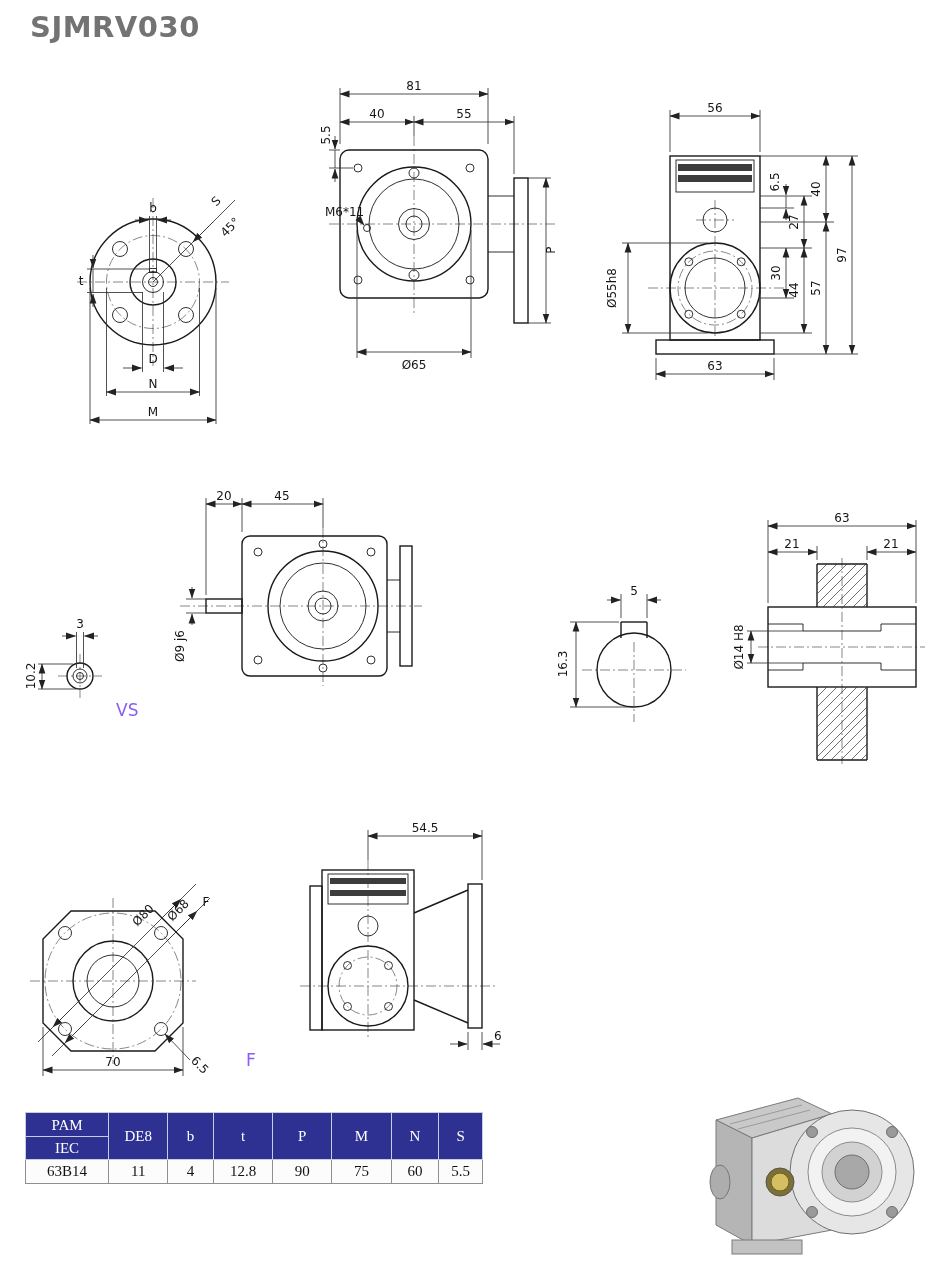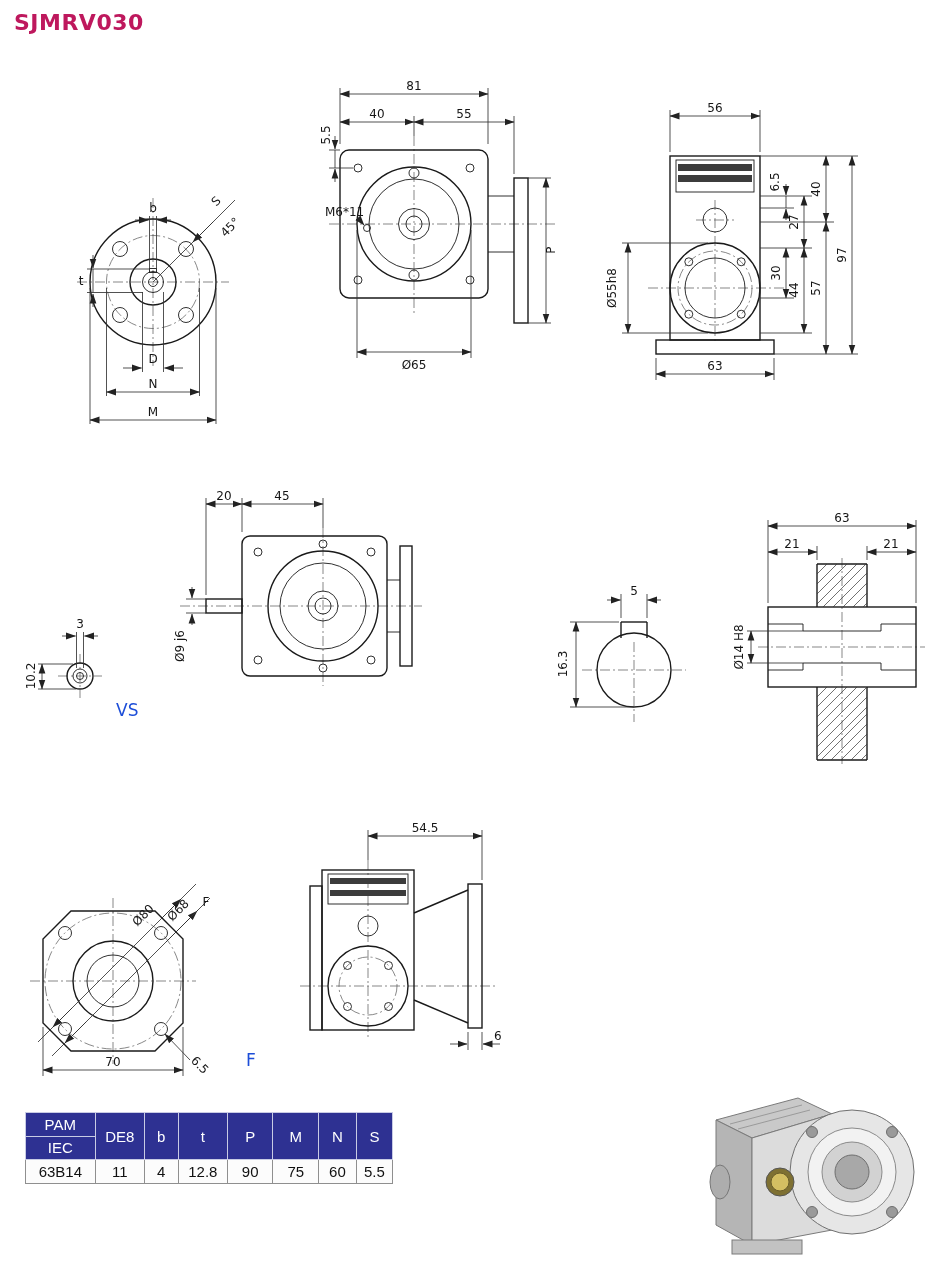--- a/index.html
+++ b/index.html
@@ -1,31 +1,31 @@
 <!DOCTYPE html>
 <html><head>
 <meta charset="utf-8">
 <style>
   html,body { margin:0; padding:0; background:#fff; }
   .canvas { position:relative; width:930px; height:1281px; background:#ffffff;
             font-family:"DejaVu Sans", sans-serif; overflow:hidden; }
   .abs { position:absolute; }
-  .title { font-size:22px; font-weight:bold; color:#be185d; letter-spacing:.5px; }
-  .view-label { font-size:17px; color:#1d4ed8; }
+  .title { font-size:29px; font-weight:bold; color:#737373; letter-spacing:.5px;margin-left:16px; }
+  .view-label { font-size:17px; color:#8b5cf6; }
   svg { overflow:visible; display:block; }
   .ol { fill:none; stroke:#1a1a1a; stroke-width:1.4; }
   .tl { fill:none; stroke:#1a1a1a; stroke-width:0.9; }
   .dl { fill:none; stroke:#333; stroke-width:0.85; }
   .cl { fill:none; stroke:#555; stroke-width:0.7; stroke-dasharray:10 3 2 3; }
   .hl { stroke:#333; stroke-width:0.7; }
   .dt { font-size:12px; fill:#151515; font-family:"DejaVu Sans", sans-serif; }
   .bars { fill:#3c3c3c; stroke:none; }
   
-  .spec { border-collapse:collapse; width:368px; font-size:15px; color:#111;
-          font-family:Liberation Sans, sans-serif;padding-left:24px; }
+  .spec { border-collapse:collapse; width:458px; font-size:15px; color:#111;
+          font-family:Liberation Serif, serif;padding-left:24px; }
   .spec th, .spec td { border:1px solid #8f8f8f; text-align:center; padding:0; }
   .spec thead th { background:#2e3192; color:#fff; border-color:#c8cbe4; height:46px; font-weight:400; }
   .spec tbody td { height:23px; }
   .spec tbody tr:nth-child(odd)  { background:#fcfcfc; }
   .spec tbody tr:nth-child(even) { background:#e2e2e2; }
   .pamiec div { height:22px; line-height:22px; }
   .pamiec .top { border-bottom:1px solid #c8cbe4; }
 </style>
 </head>
 <body>

